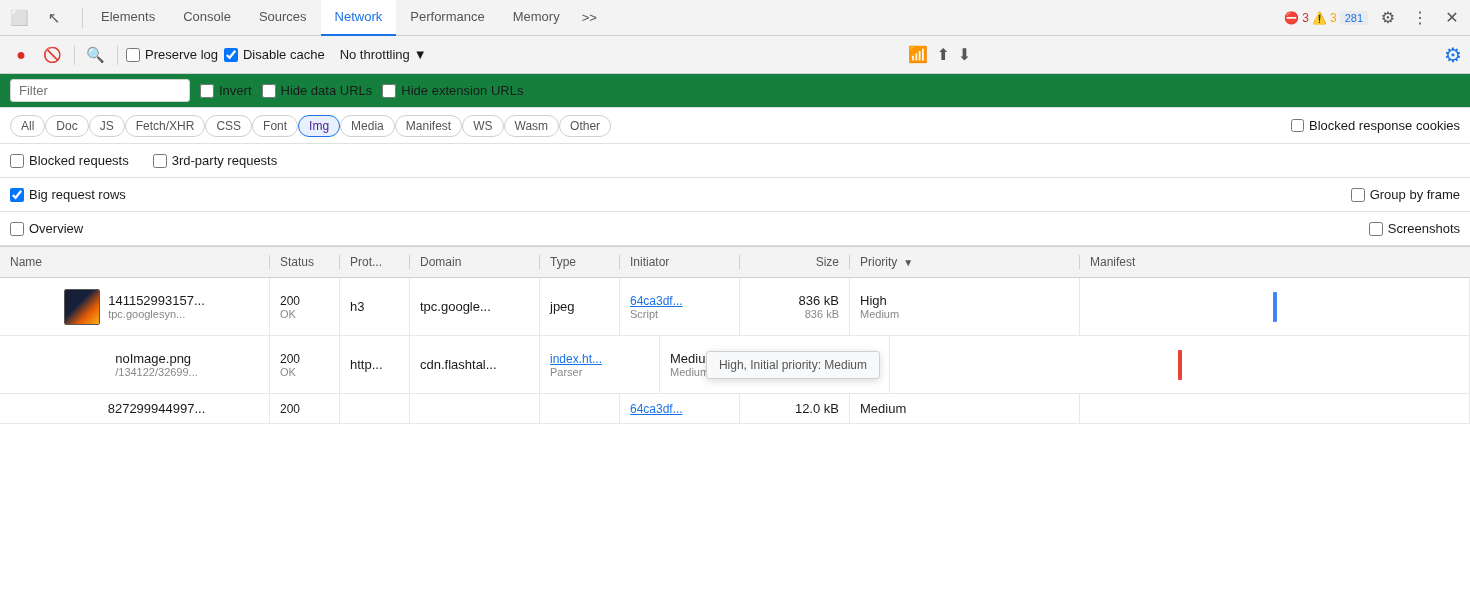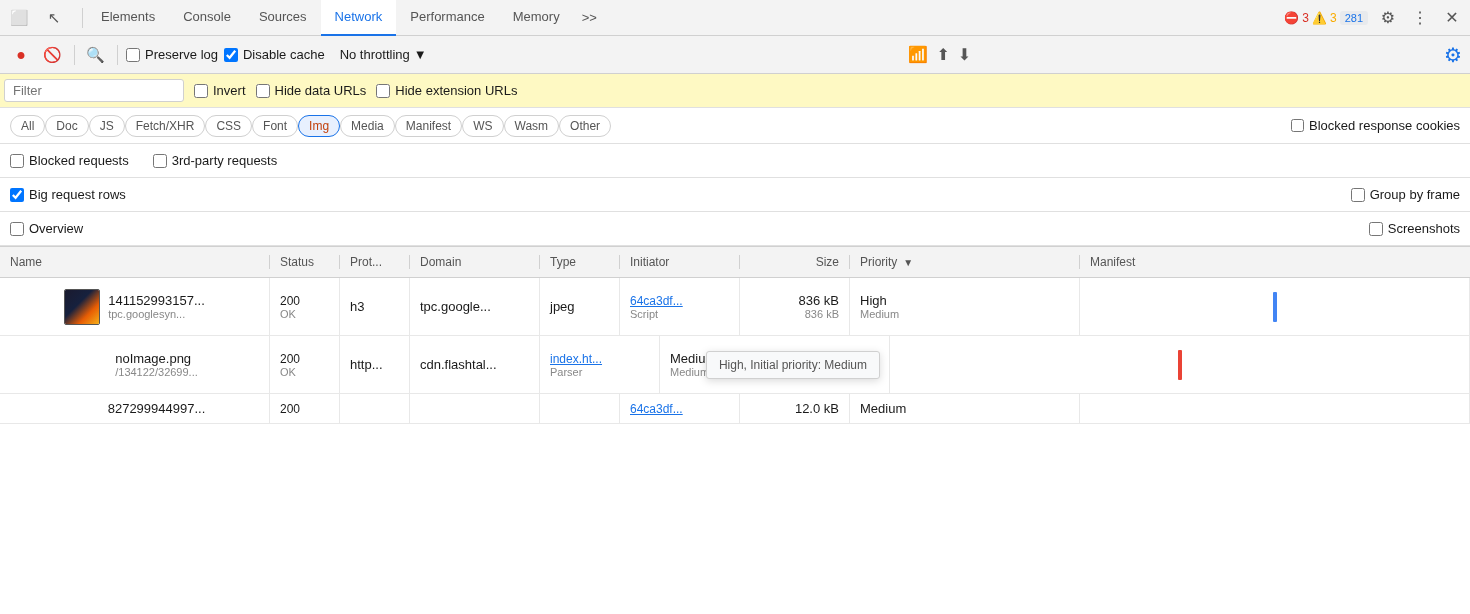--- a/index.html
+++ b/index.html
@@ -37,37 +37,37 @@
     .checkbox-label input[type=checkbox] { width: 14px; height: 14px; cursor: pointer; }
     .throttle-select { display: flex; align-items: center; gap: 4px; padding: 3px 8px; border: 1px solid transparent; border-radius: 3px; cursor: pointer; font-size: 13px; background: none; }
     .toolbar-right { margin-left: auto; display: flex; align-items: center; gap: 8px; }
     .wifi-icon { font-size: 16px; color: #555; }
     .upload-icon, .download-icon { font-size: 16px; color: #555; cursor: pointer; }
     .settings-blue { font-size: 20px; color: #1a73e8; cursor: pointer; }
 
     
     .filter-row {
       display: flex; align-items: center; height: 34px;
-      background: #fef9c3; border-bottom: 1px solid #e0e0e0;
-      padding: 0 4px; gap: 10px;
+      background: #15803d; border-bottom: 1px solid #e0e0e0;
+      padding: 0 10px; gap: 10px;
     }
     .filter-input { border: 1px solid #d0d0d0; border-radius: 3px; padding: 3px 8px; font-size: 13px; width: 180px; outline: none; color: #555; }
 
     
     .type-filter-row {
       display: flex; align-items: center; height: 36px;
       background: #fff; border-bottom: 1px solid #e0e0e0;
       padding: 0 10px; gap: 0; flex-wrap: wrap;
     }
     .type-btn {
       padding: 3px 10px; border: 1px solid #d0d0d0; border-radius: 12px;
       cursor: pointer; font-size: 12px; background: #fff; color: #555;
       white-space: nowrap;
     }
-    .type-btn.active { background: #e8f0fe; border-color: #1a73e8; color: #c2410c; font-weight: 500; }
+    .type-btn.active { background: #e8f0fe; border-color: #1a73e8; color: #4c1d95; font-weight: 500; }
     .blocked-cookies-label { margin-left: auto; display: flex; align-items: center; gap: 5px; font-size: 13px; cursor: pointer; }
 
     
     .options-row {
       display: flex; align-items: center; height: 34px;
       background: #fff; border-bottom: 1px solid #e0e0e0;
       padding: 0 10px; gap: 24px;
     }
     .options-row .left { display: flex; align-items: center; gap: 24px; }
     .options-row .right { margin-left: auto; display: flex; align-items: center; gap: 24px; }

